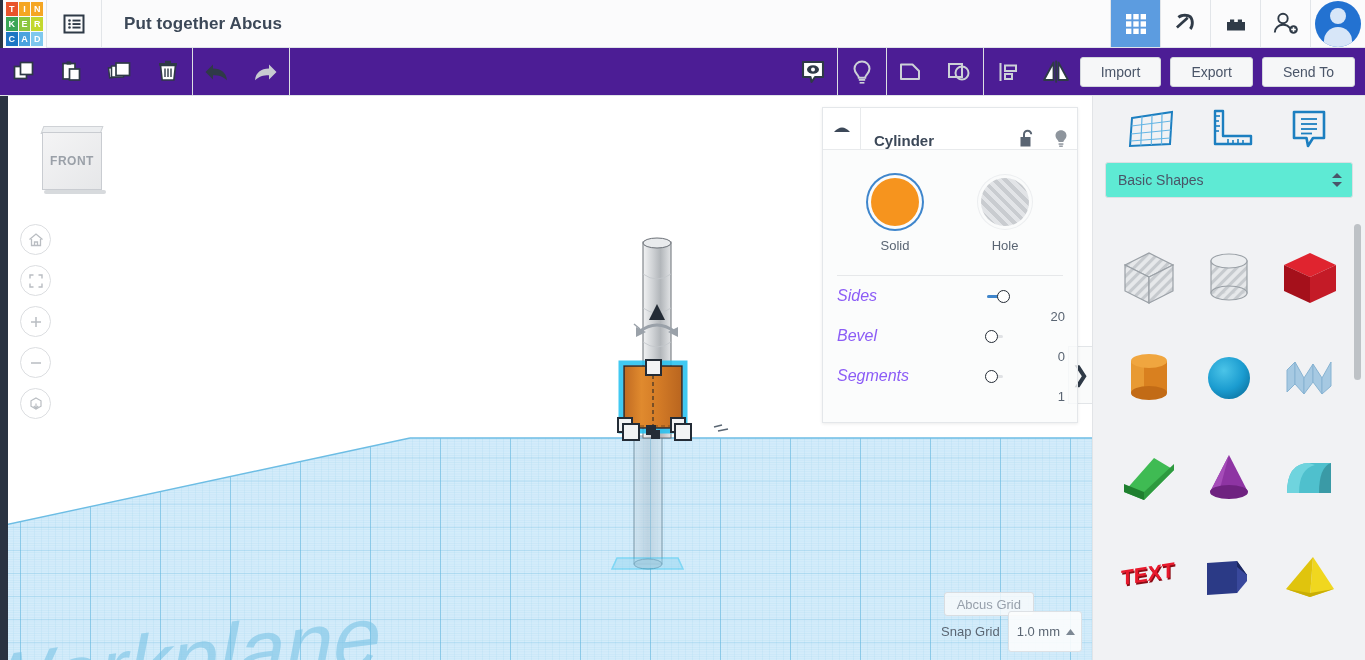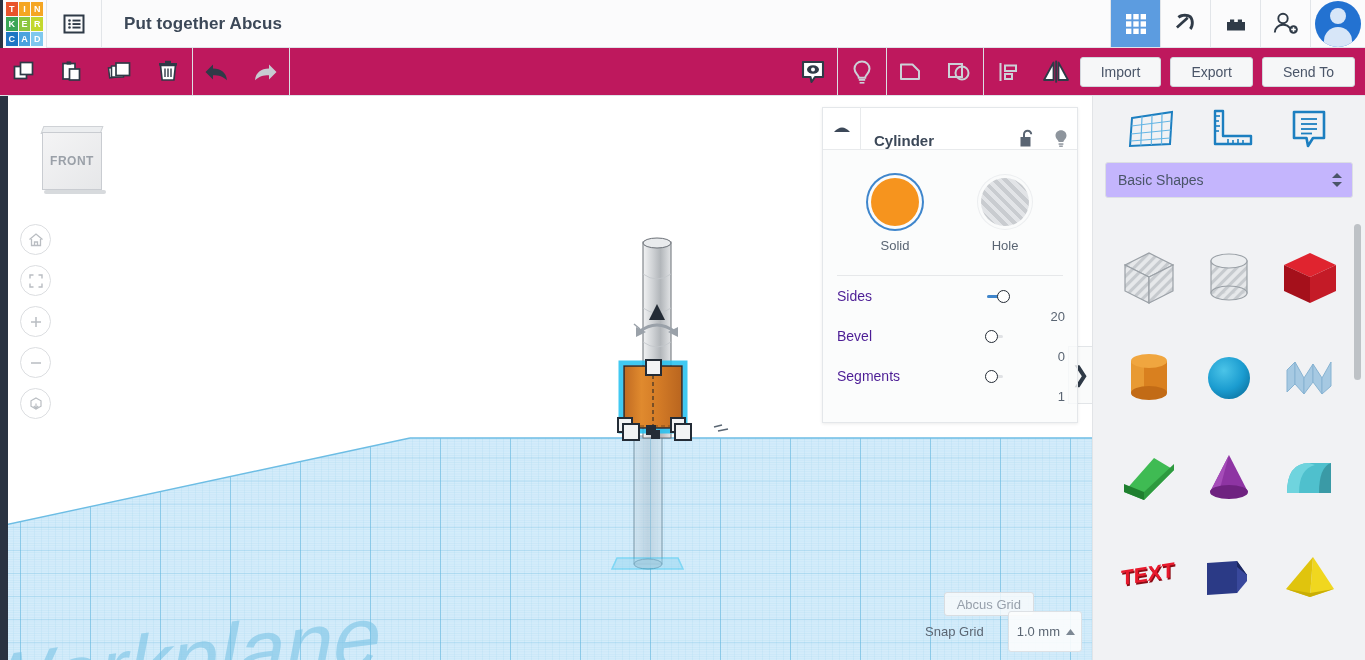--- a/index.html
+++ b/index.html
@@ -60,21 +60,21 @@
   }
   .avatar::after {
     content: ""; position: absolute; left: 50%; top: 26px;
     width: 28px; height: 24px; border-radius: 14px 14px 0 0;
     background: #d7e6f8; transform: translateX(-50%);
   }
 
   
   .toolbar {
     position: absolute; top: 48px; left: 0; width: 1365px; height: 48px;
-    background: #be185d; border-bottom: 1px solid #dfe3e8;
+    background: #4c1d95; border-bottom: 1px solid #dfe3e8;
     display: flex; align-items: stretch;
   }
   .tb-btn {
     width: 48px; display: flex; align-items: center; justify-content: center;
     cursor: pointer; background: transparent;
   }
   .tb-sep { width: 1px; background: #dcdfe3; margin: 0; align-self: stretch; }
   .tb-flex { flex: 1; }
   .tb-actions { display: flex; align-items: center; gap: 9px; padding-right: 10px; }
   .tb-action-btn {
@@ -116,21 +116,21 @@
     cursor: pointer; color: #b9bdc2;
   }
 
   .workplane-wrap { position: absolute; inset: 0; }
   .edit-grid-btn {
     position: absolute; right: 58px; bottom: 44px; height: 24px; padding: 0 12px;
     border: 1px solid #d9dde1; background: rgba(249,250,251,.82); border-radius: 3px;
     color: #97a0ab; font-size: 13px; display: flex; align-items: center; cursor: pointer;
   }
   .snap-grid {
-    position: absolute; right: 10px; bottom: 8px; display: flex; align-items: center; gap: 24px;
+    position: absolute; right: 10px; bottom: 8px; display: flex; align-items: center; gap: 8px;
     font-size: 13px; color: #5b6673;
   }
   .snap-select {
     height: 41px; padding: 0 6px 0 8px; border: 1px solid #dde1e5; border-radius: 3px;
     background: rgba(252,253,253,.9); font-size: 13px; color: #5b6673;
     display: flex; align-items: center; gap: 6px; cursor: pointer;
   }
   .panel-toggle {
     position: absolute; right: 0; top: 250px; width: 24px; height: 58px;
     background: #fafbfb; border: 1px solid #e2e5e8; border-right: none;
@@ -160,40 +160,40 @@
   .sh-item { display: flex; flex-direction: column; align-items: center; gap: 12px; cursor: pointer; }
   .sh-swatch { width: 48px; height: 48px; border-radius: 50%; }
   .sh-swatch.solid { background: #f6941e; box-shadow: 0 0 0 3px #fafbfb, 0 0 0 5px #3f86cc; }
   .sh-swatch.hole {
     background: repeating-linear-gradient(45deg,#c9ccd0 0 4px,#e2e4e7 4px 8px);
     box-shadow: 0 0 0 3px #fafbfb, 0 0 0 4px #eceef0;
   }
   .sh-label { font-size: 13px; color: #5a6573; }
   .props-divider { margin: 22px 14px 0 14px; border-top: 1px solid #e6e8ea; }
   .slider-row { display: flex; align-items: center; height: 40px; padding: 0 0 0 14px; }
-  .slider-label { width: 72px; font-size: 14px; color: #4c1d95; }
+  .slider-label { width: 72px; font-size: 16px; color: #8b5cf6; font-style: italic; }
   .slider-track-wrap { flex: 1; position: relative; height: 18px; display: flex; align-items: center; }
   .slider-track { position: absolute; left: 78px; right: 38px; height: 3px; background: #e0e2e5; border-radius: 2px; }
   .slider-fill { position: absolute; left: 78px; height: 3px; background: #3f86cc; border-radius: 2px; }
   .slider-knob {
     position: absolute; width: 13px; height: 13px; border-radius: 50%;
     background: #ffffff; border: 1.6px solid #232b35; cursor: pointer;
   }
   .slider-val { width: 36px; text-align: right; padding-right: 12px; font-size: 13px; color: #5a6573; margin-top: 41px; }
 
   
   .sidebar {
     position: absolute; top: 96px; right: 0; width: 273px; height: 564px;
     background: #f1f2f4; border-left: 1px solid #e2e4e7;
   }
   .sb-icons { display: flex; justify-content: space-around; align-items: center; height: 66px; padding: 0 18px; }
   .sb-icon-btn { cursor: pointer; display: flex; align-items: center; justify-content: center; }
   .sb-select-wrap { padding: 0 12px; }
   .sb-select {
-    height: 36px; background: #c4b5fd; border: 1px solid #dcdfe3; border-radius: 3px;
+    height: 36px; background: #5eead4; border: 1px solid #dcdfe3; border-radius: 3px;
     display: flex; align-items: center; padding: 0 10px 0 12px;
     font-size: 14px; color: #4a5568; cursor: pointer;
   }
   .sb-select span:first-child { flex: 1; }
   .shape-grid {
     position: absolute; top: 120px; left: 0; width: 273px; height: 444px;
     display: grid; grid-template-columns: repeat(3, 1fr); align-content: start;
     padding: 12px 16px 0 16px; row-gap: 0;
   }
   .shape-cell {

